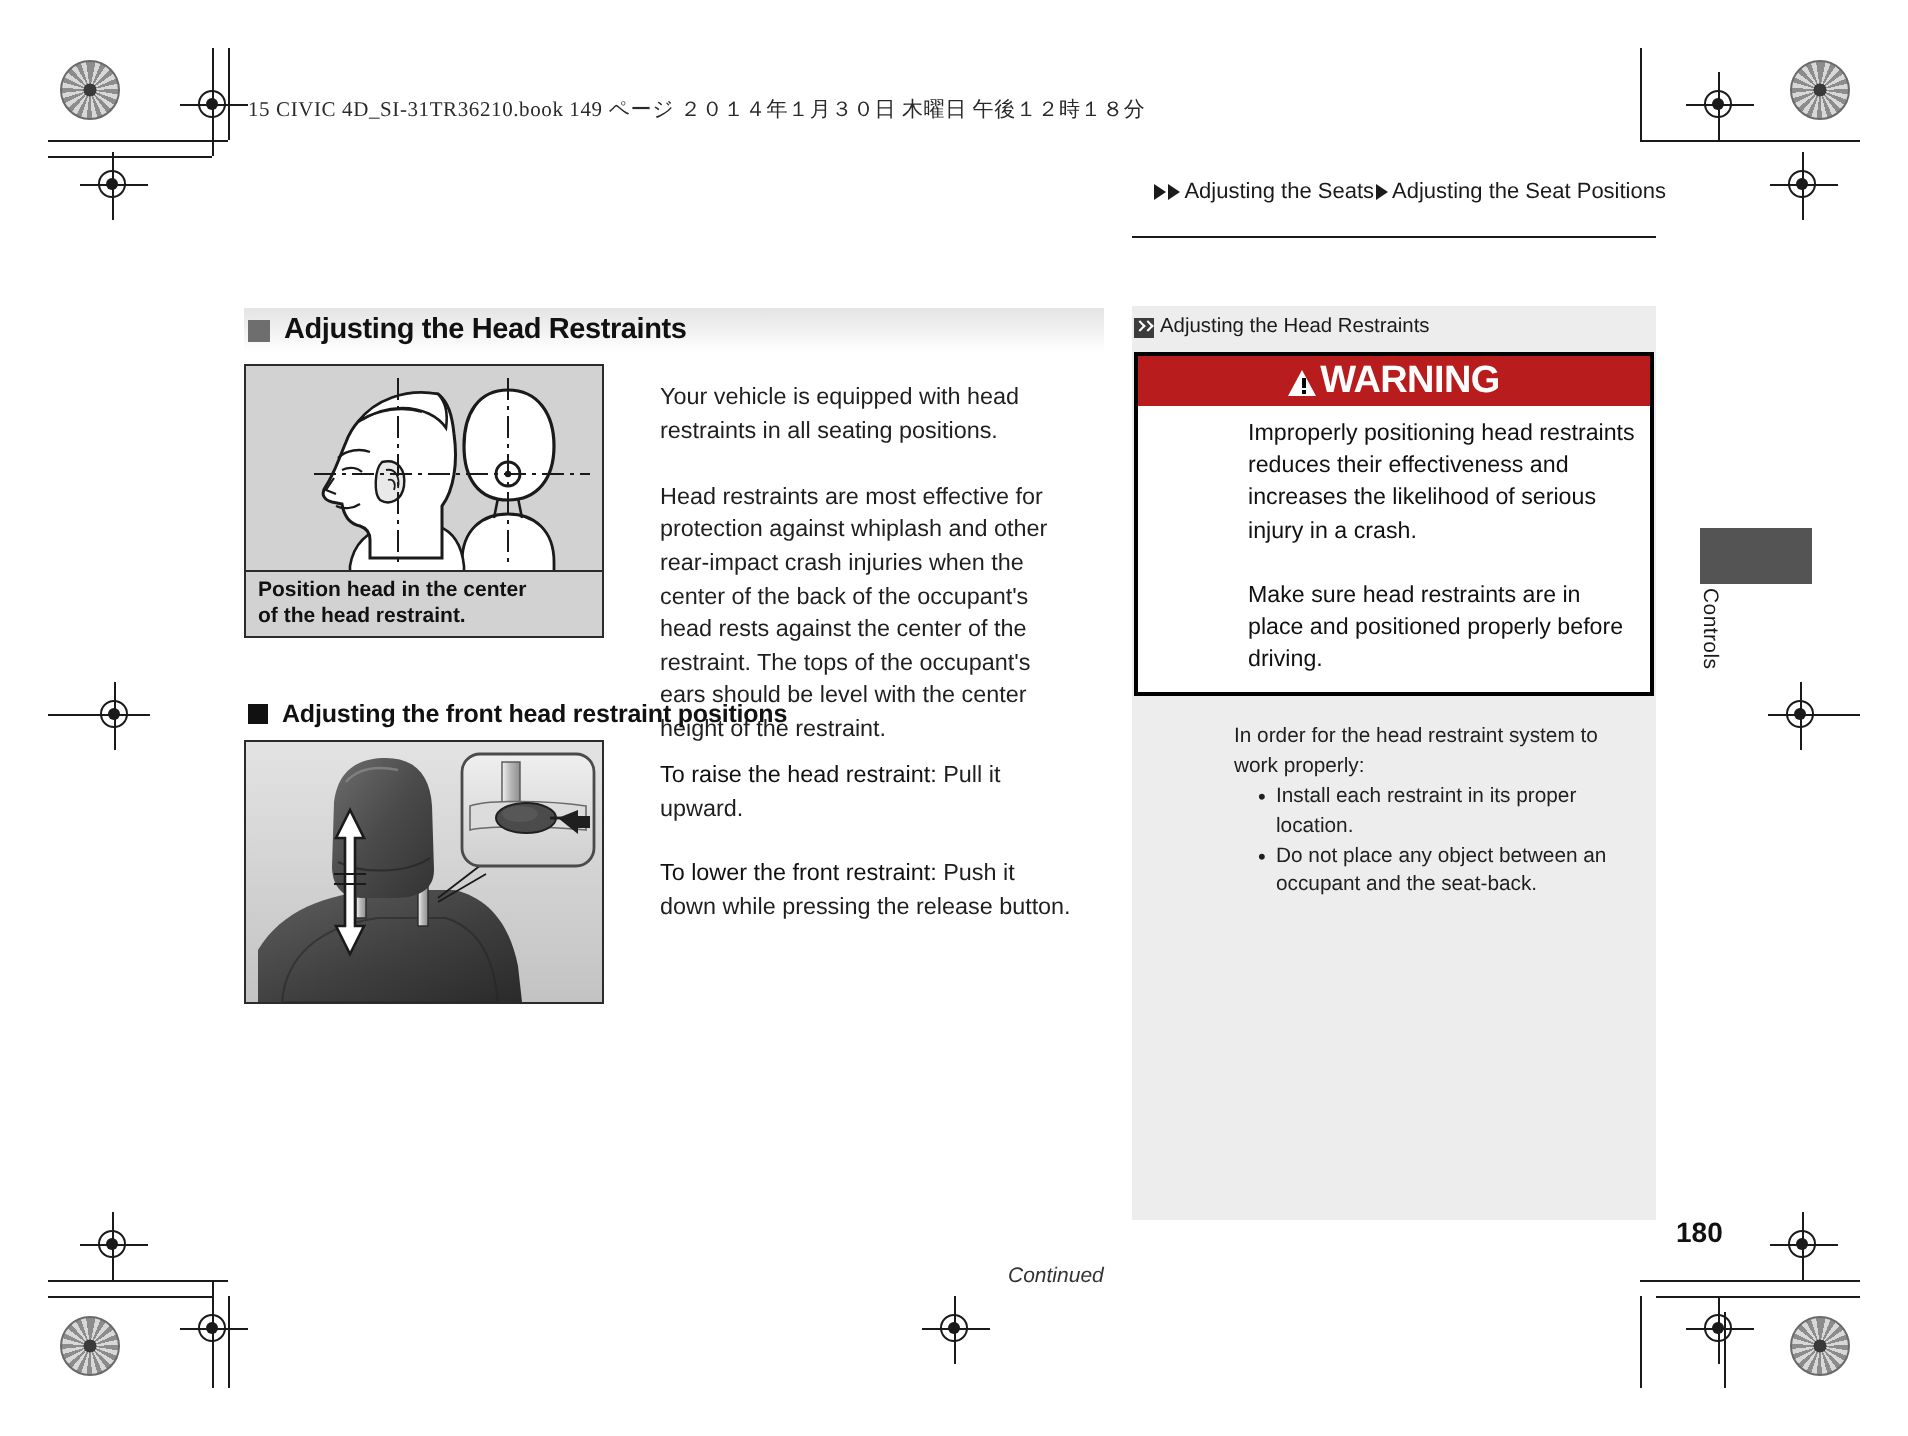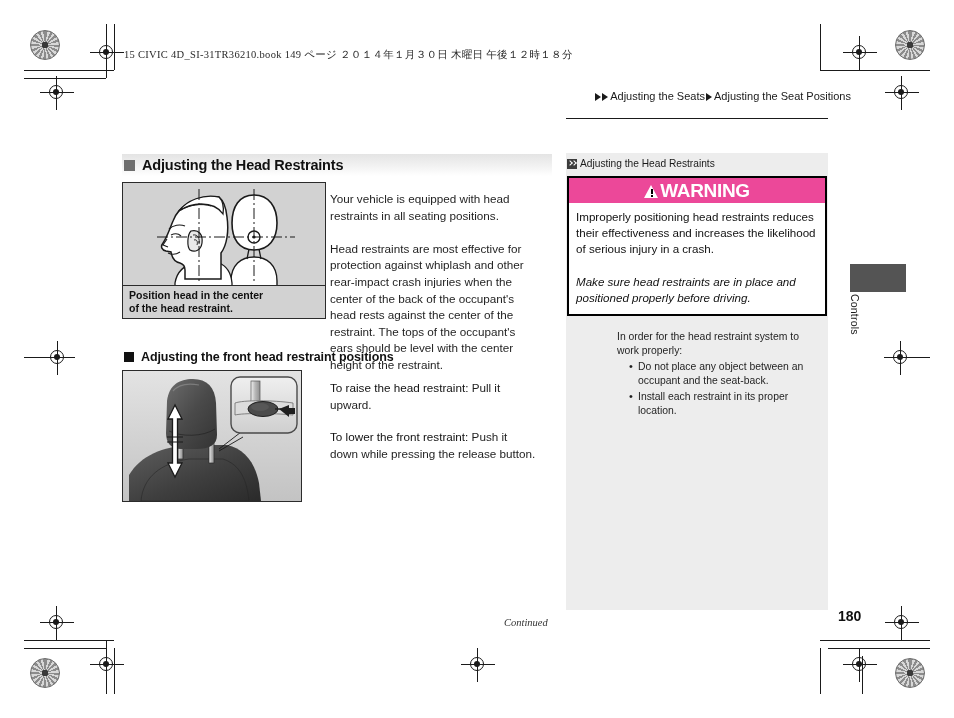--- a/index.html
+++ b/index.html
@@ -77,21 +77,21 @@
     font-size: 10.5px;
     letter-spacing: 0.3px;
     color: #2a2a2a;
     white-space: nowrap;
     font-family: "Liberation Serif", serif;
   }
 
   
   .breadcrumb {
     position: absolute;
-    left: 452px;
+    left: 434px;
     top: 90px;
     width: 400px;
     text-align: right;
     font-size: 11px;
     color: #1a1a1a;
     white-space: nowrap;
   }
   .breadcrumb .tri {
     display: inline-block;
     width: 0; height: 0;
@@ -155,21 +155,21 @@
     font-weight: bold;
     color: #111;
     letter-spacing: -0.1px;
   }
 
   
   .fig1 {
     position: absolute;
     left: 122px;
     top: 182px;
-    width: 204px;
+    width: 180px;
     height: 137px;
     background: #d2d2d2;
     border: 1px solid #2b2b2b;
     box-sizing: border-box;
     overflow: hidden;
   }
   .fig1 .cap {
     position: absolute;
     left: 0; right: 0; bottom: 0;
     background: #d2d2d2;
@@ -255,21 +255,21 @@
     color: #1a1a1a;
   }
 
   .warning-box {
     margin: 2px 1px 0 1px;
     border: 2px solid #000;
     background: #fff;
     box-sizing: border-box;
   }
   .warning-bar {
-    background: #ec4899;
+    background: #b91c1c;
     height: 25px;
     display: flex;
     align-items: center;
     justify-content: center;
   }
   .warning-bar .tri-ico {
     position: relative;
     width: 15px; height: 14px;
     margin-right: 1px;
   }
@@ -299,23 +299,24 @@
     font-size: 19px;
     font-weight: bold;
     letter-spacing: -0.3px;
     line-height: 1;
   }
   .warning-body {
     padding: 6px 7px 8px 7px;
     font-size: 11.6px;
     line-height: 16.2px;
     color: #111;
+    margin-left: 48px;
   }
   .warning-body p { margin: 0; }
-  .warning-body p + p { margin-top: 16px; font-style: italic; }
+  .warning-body p + p { margin-top: 16px; }
 
   .ref-note {
     padding: 14px 6px 0 3px;
     font-size: 10.4px;
     line-height: 14.4px;
     color: #1f1f1f;
     margin-left: 48px;
   }
   .ref-note .lead { margin: 0 0 1px 0; }
   .ref-note ul {
@@ -356,25 +357,25 @@
     color: #1a1a1a;
     writing-mode: vertical-rl;
     text-orientation: mixed;
     letter-spacing: 0.2px;
   }
 
   
   .continued {
     position: absolute;
     left: 504px;
-    top: 617px;
+    top: 632px;
     font-size: 10.5px;
     font-style: italic;
     color: #333;
-    font-family: Liberation Serif, serif;
+    font-family: Liberation Sans, sans-serif;
   }
   .page-no {
     position: absolute;
     left: 838px;
     top: 608px;
     font-size: 14px;
     font-weight: bold;
     color: #111;
   }
 </style>
@@ -623,22 +624,22 @@
       </div>
       <div class="warning-body">
         <p>Improperly positioning head restraints reduces their effectiveness and increases the likelihood of serious injury in a crash.</p>
         <p>Make sure head restraints are in place and positioned properly before driving.</p>
       </div>
     </div>
 
     <div class="ref-note">
       <p class="lead">In order for the head restraint system to work properly:</p>
       <ul>
+        <li>Install each restraint in its proper location.</li>
         <li>Do not place any object between an occupant and the seat-back.</li>
-        <li>Install each restraint in its proper location.</li>
       </ul>
     </div>
   </div>
 
   <div class="side-tab"></div>
   <div class="side-tab-label">Controls</div>
 
   <div class="continued">Continued</div>
   <div class="page-no">180</div>
 

